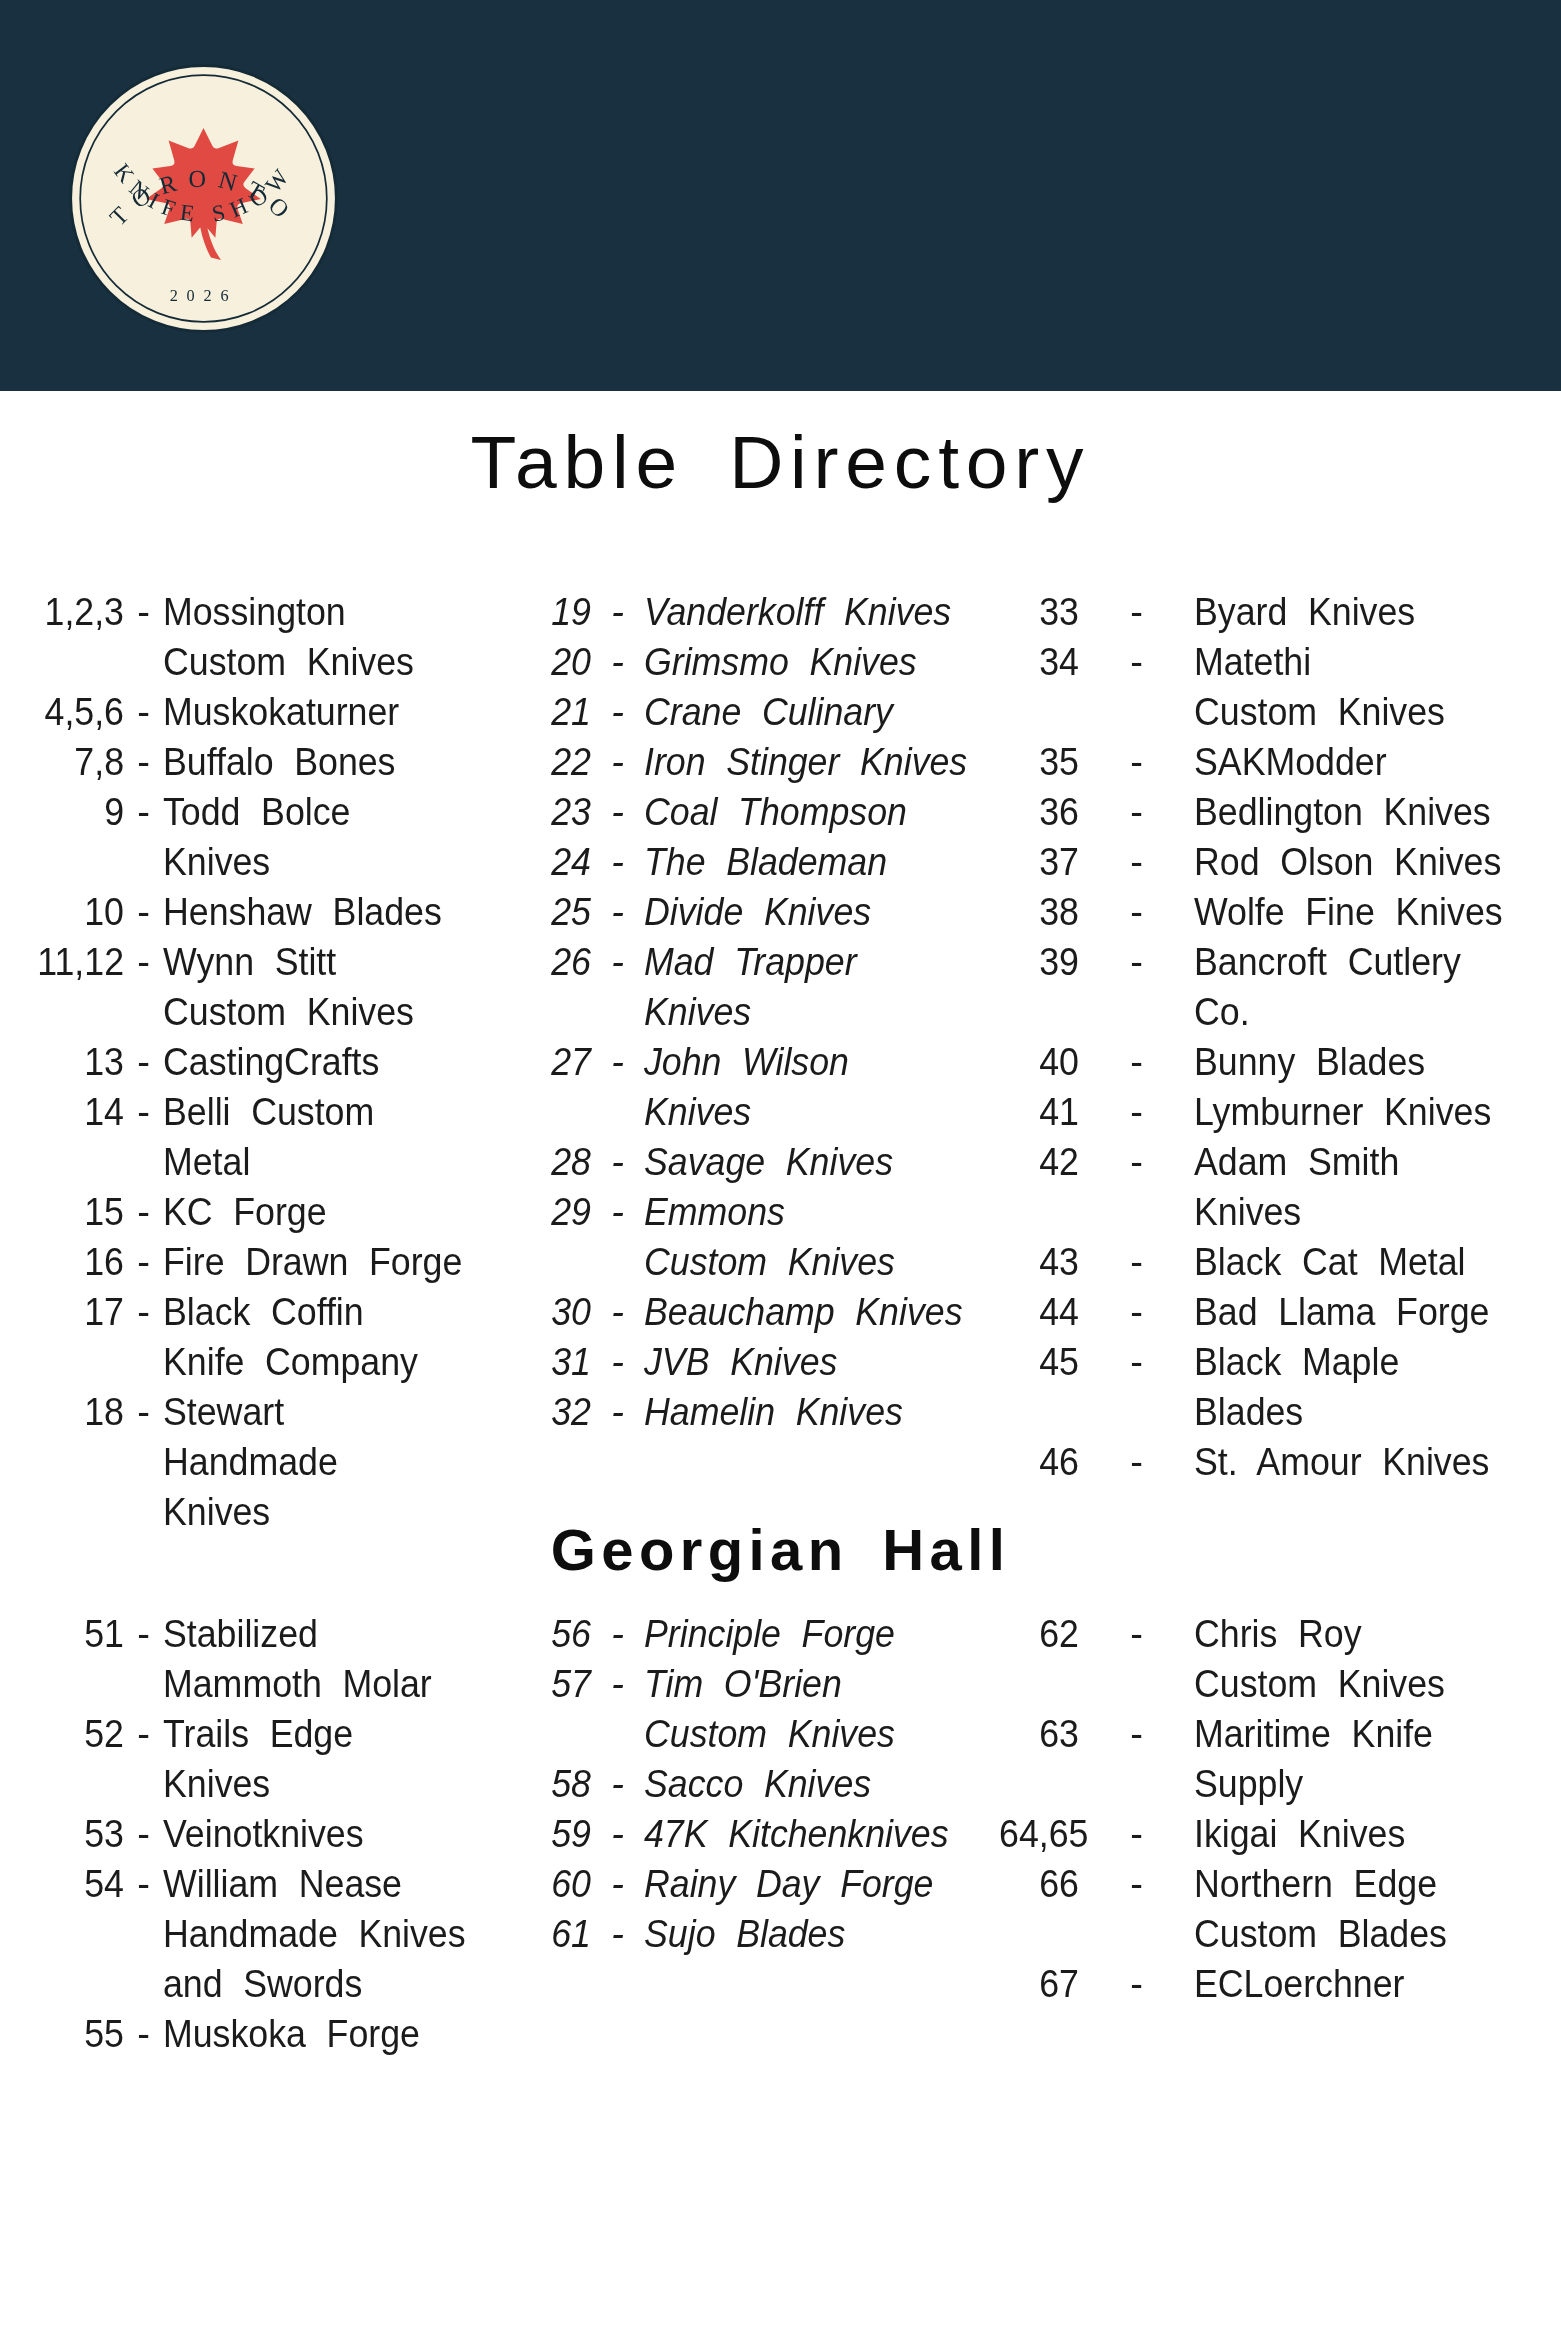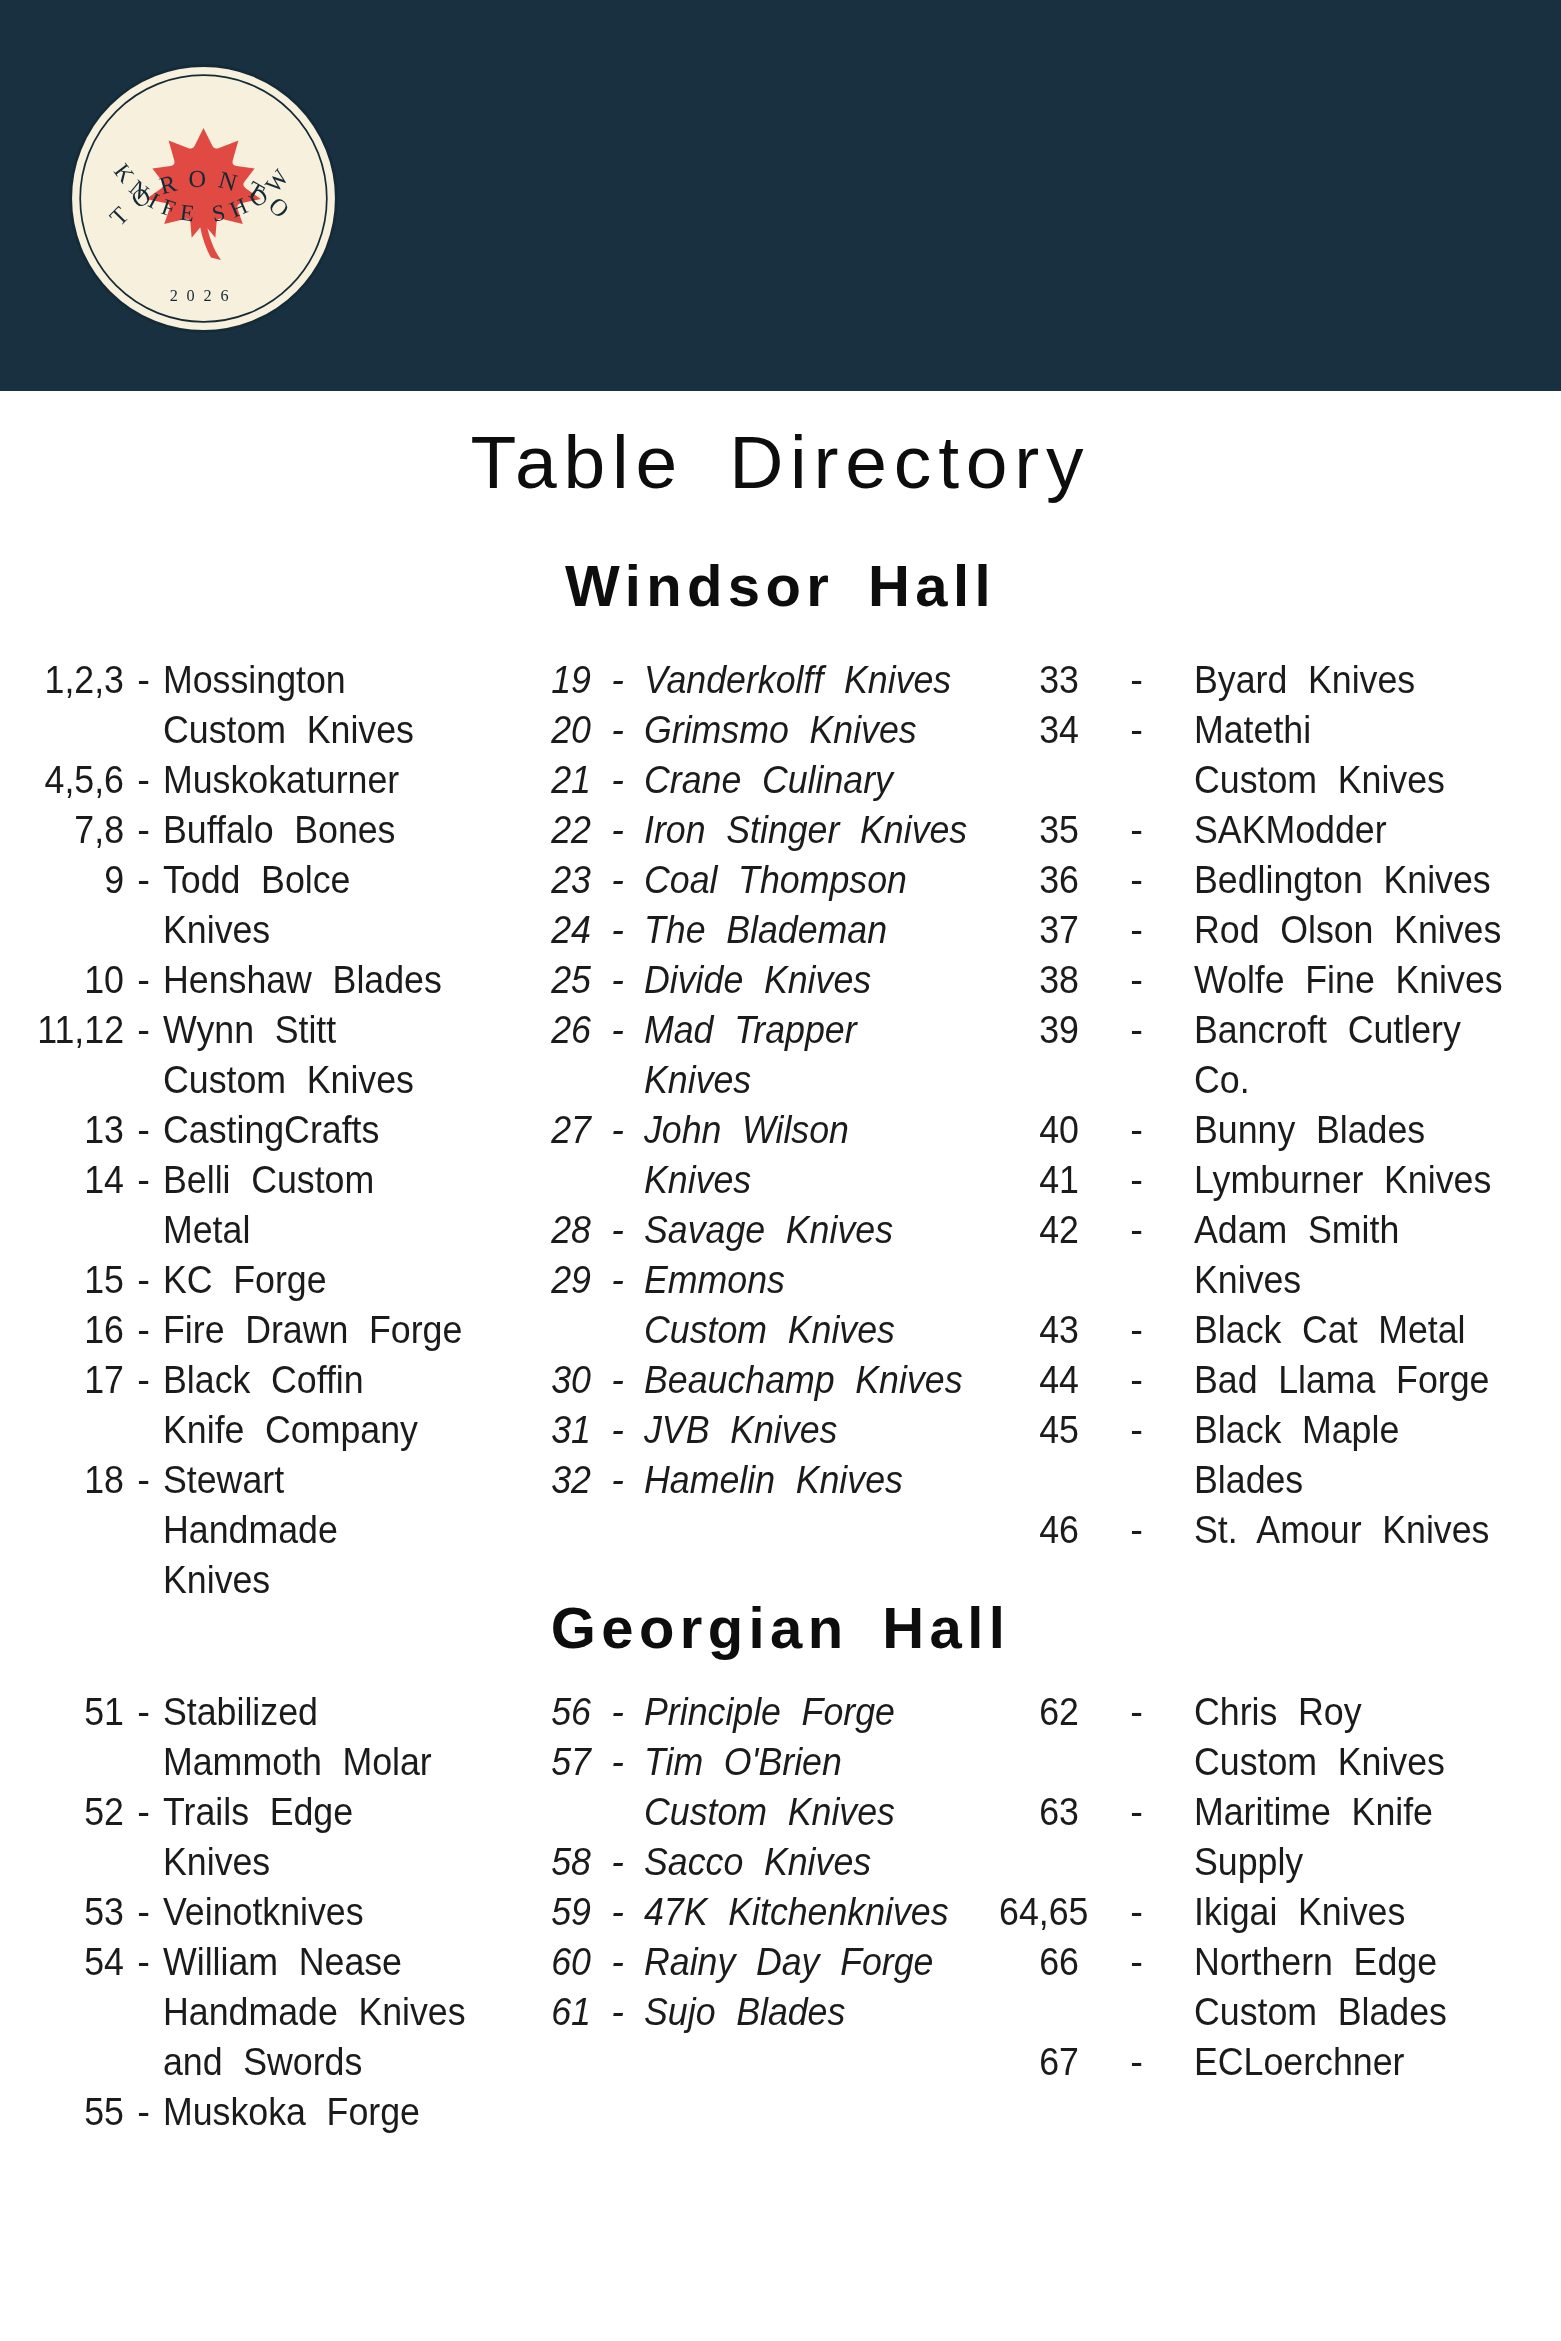--- a/index.html
+++ b/index.html
@@ -39,21 +39,21 @@
     font-size:75px;line-height:81px;
     font-weight:400;
     color:#0d0d0d;
     letter-spacing:6.8px;
     word-spacing:17.6px;
     white-space:nowrap;
   }
   
   .hall{position:absolute;left:0;width:100%;}
   .hall-windsor{top:552px;}
-  .hall-georgian{top:1594px;}
+  .hall-georgian{top:1516px;}
   .hall-title{
     margin:0;
     text-align:center;
     font-size:58px;line-height:68px;
     font-weight:700;
     color:#0d0d0d;
     letter-spacing:5.4px;
     word-spacing:12.2px;
     white-space:nowrap;
   }
@@ -116,21 +116,20 @@
       </text>
       <text x="200" y="352" text-anchor="middle" font-family="Liberation Serif, serif" font-size="24" letter-spacing="13" fill="#142a37">2026</text>
     </svg>
 
   </header>
 
   <h1 class="page-title">Table Directory</h1>
 
   <div id="halls-host">
   <section class="hall hall-windsor">
-    <h2 class="hall-title">Windsor Hall</h2>
     <div class="cols">
           <div class="col col-1">
             <div class="entry">
               <div class="num">1,2,3</div>
               <div class="dash">-</div>
               <div class="vendor">Mossington
 Custom Knives</div>
             </div>
             <div class="entry">
               <div class="num">4,5,6</div>

